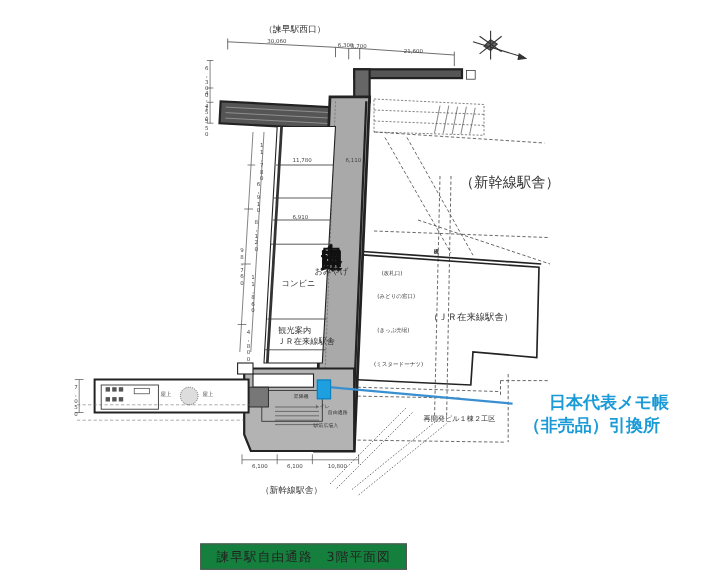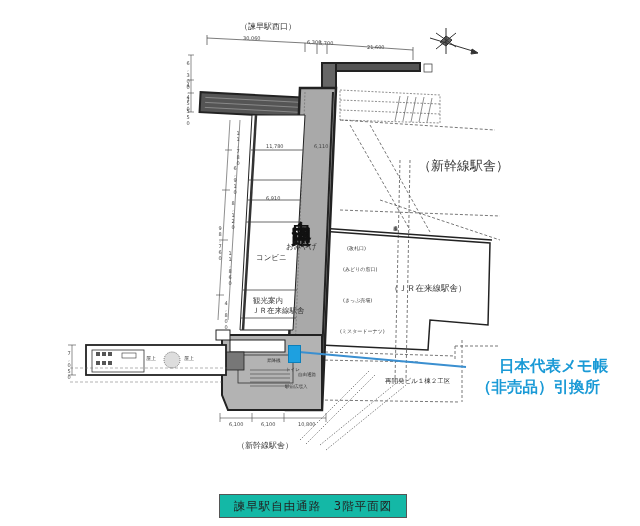--- a/index.html
+++ b/index.html
@@ -3,21 +3,21 @@
 <meta charset="utf-8">
 <style>
   html, body { margin:0; padding:0; background:#ffffff; }
   body { width:640px; height:526px; position:relative; overflow:hidden; font-family:"DejaVu Sans", sans-serif; color:#222; }
   .lbl { position:absolute; font-size:7px; color:#333; white-space:nowrap; }
   .dim { position:absolute; font-size:5px; color:#444; white-space:nowrap; }
   .vtext { writing-mode:vertical-rl; text-orientation:upright; }
   svg { position:absolute; left:0; top:0; }
   .corridor-label { position:absolute; font-size:20px; font-weight:bold; color:#111; writing-mode:vertical-rl; text-orientation:upright; letter-spacing:2px; line-height:1; }
   .callout { position:absolute; color:#1a9ad6; font-size:15.5px; font-weight:bold; white-space:nowrap; line-height:21px; }
-  .title-box { position:absolute; left:182px; top:494px; width:186px; height:22px; border:1.5px solid #555; background:#14b8a6; display:flex; align-items:center; justify-content:center; font-size:11.5px; color:#222; letter-spacing:1px;margin-left:37px; }
+  .title-box { position:absolute; left:182px; top:494px; width:186px; height:22px; border:1.5px solid #555; background:#15803d; display:flex; align-items:center; justify-content:center; font-size:11.5px; color:#222; letter-spacing:1px; }
   .marker { position:absolute; background:#1ea0e0; border:1px solid #0d7fba; }
 </style>
 </head>
 <body>
 
 <svg width="640" height="526" viewBox="0 0 640 526">
 
   <g stroke="#444" stroke-width="0.7" fill="none">
     <polyline points="207,38 305,43 317,44 326,44 413,50"></polyline>
     <line x1="207" y1="35" x2="207" y2="45"></line>

